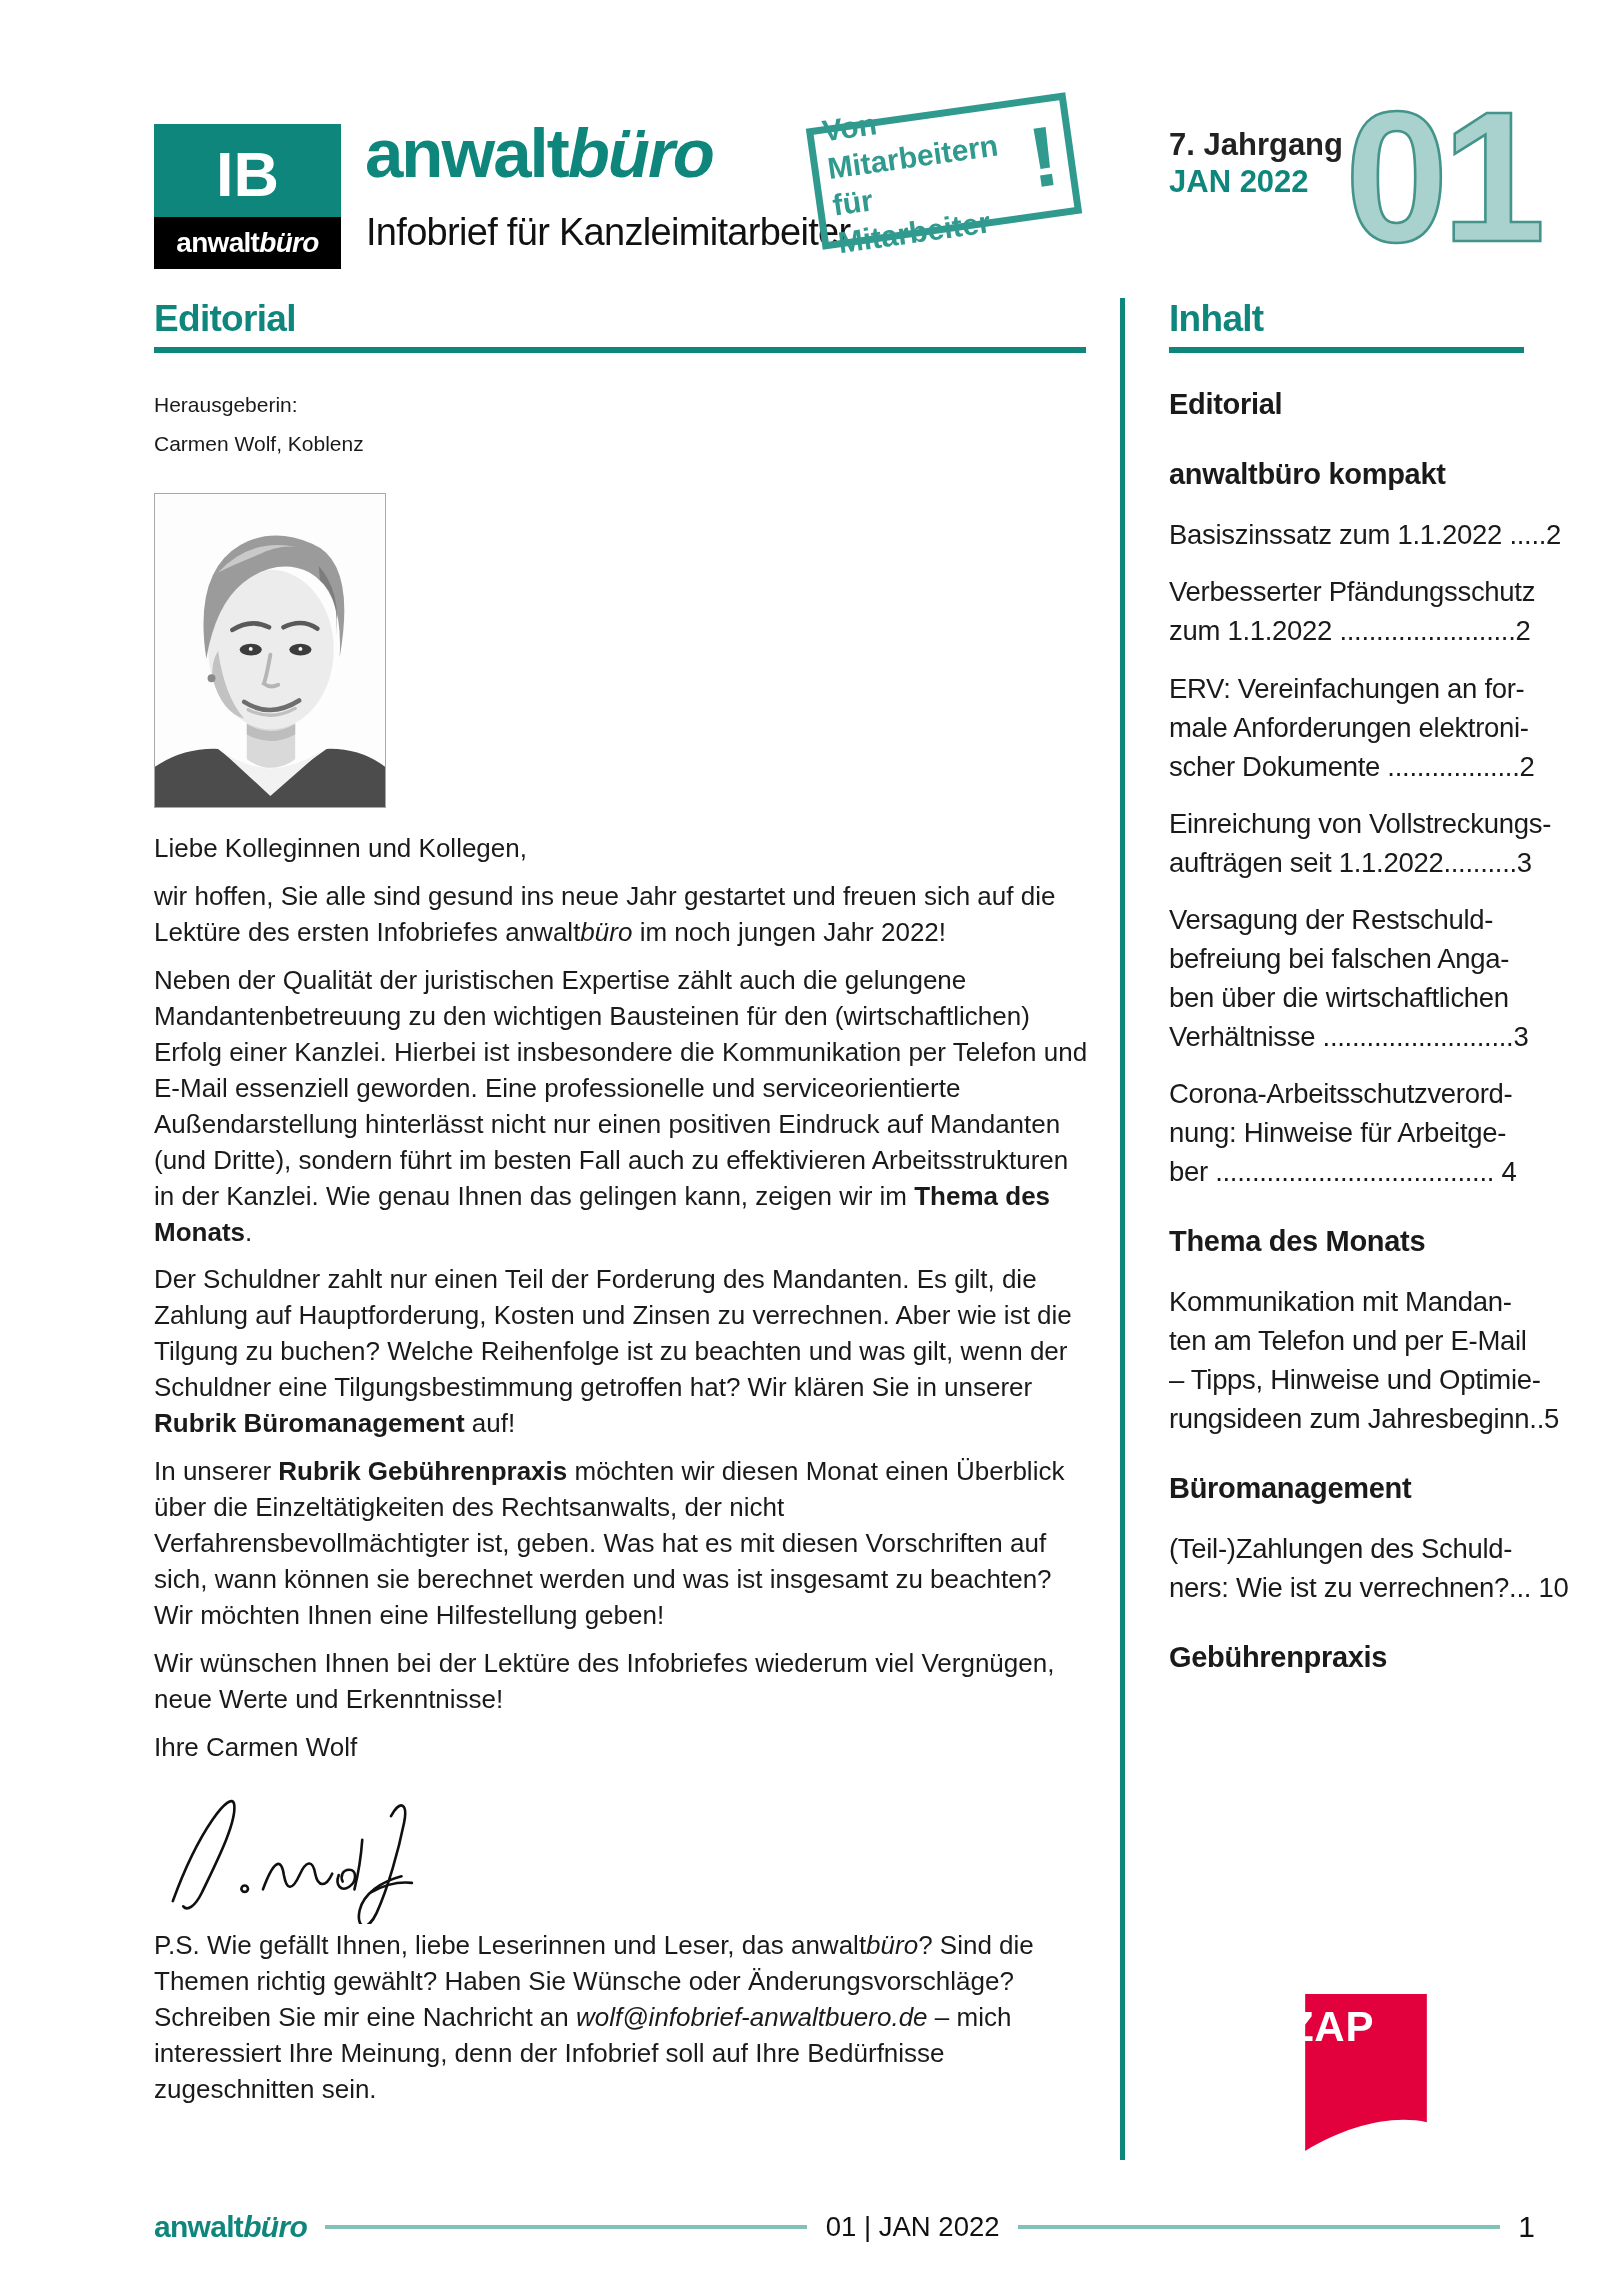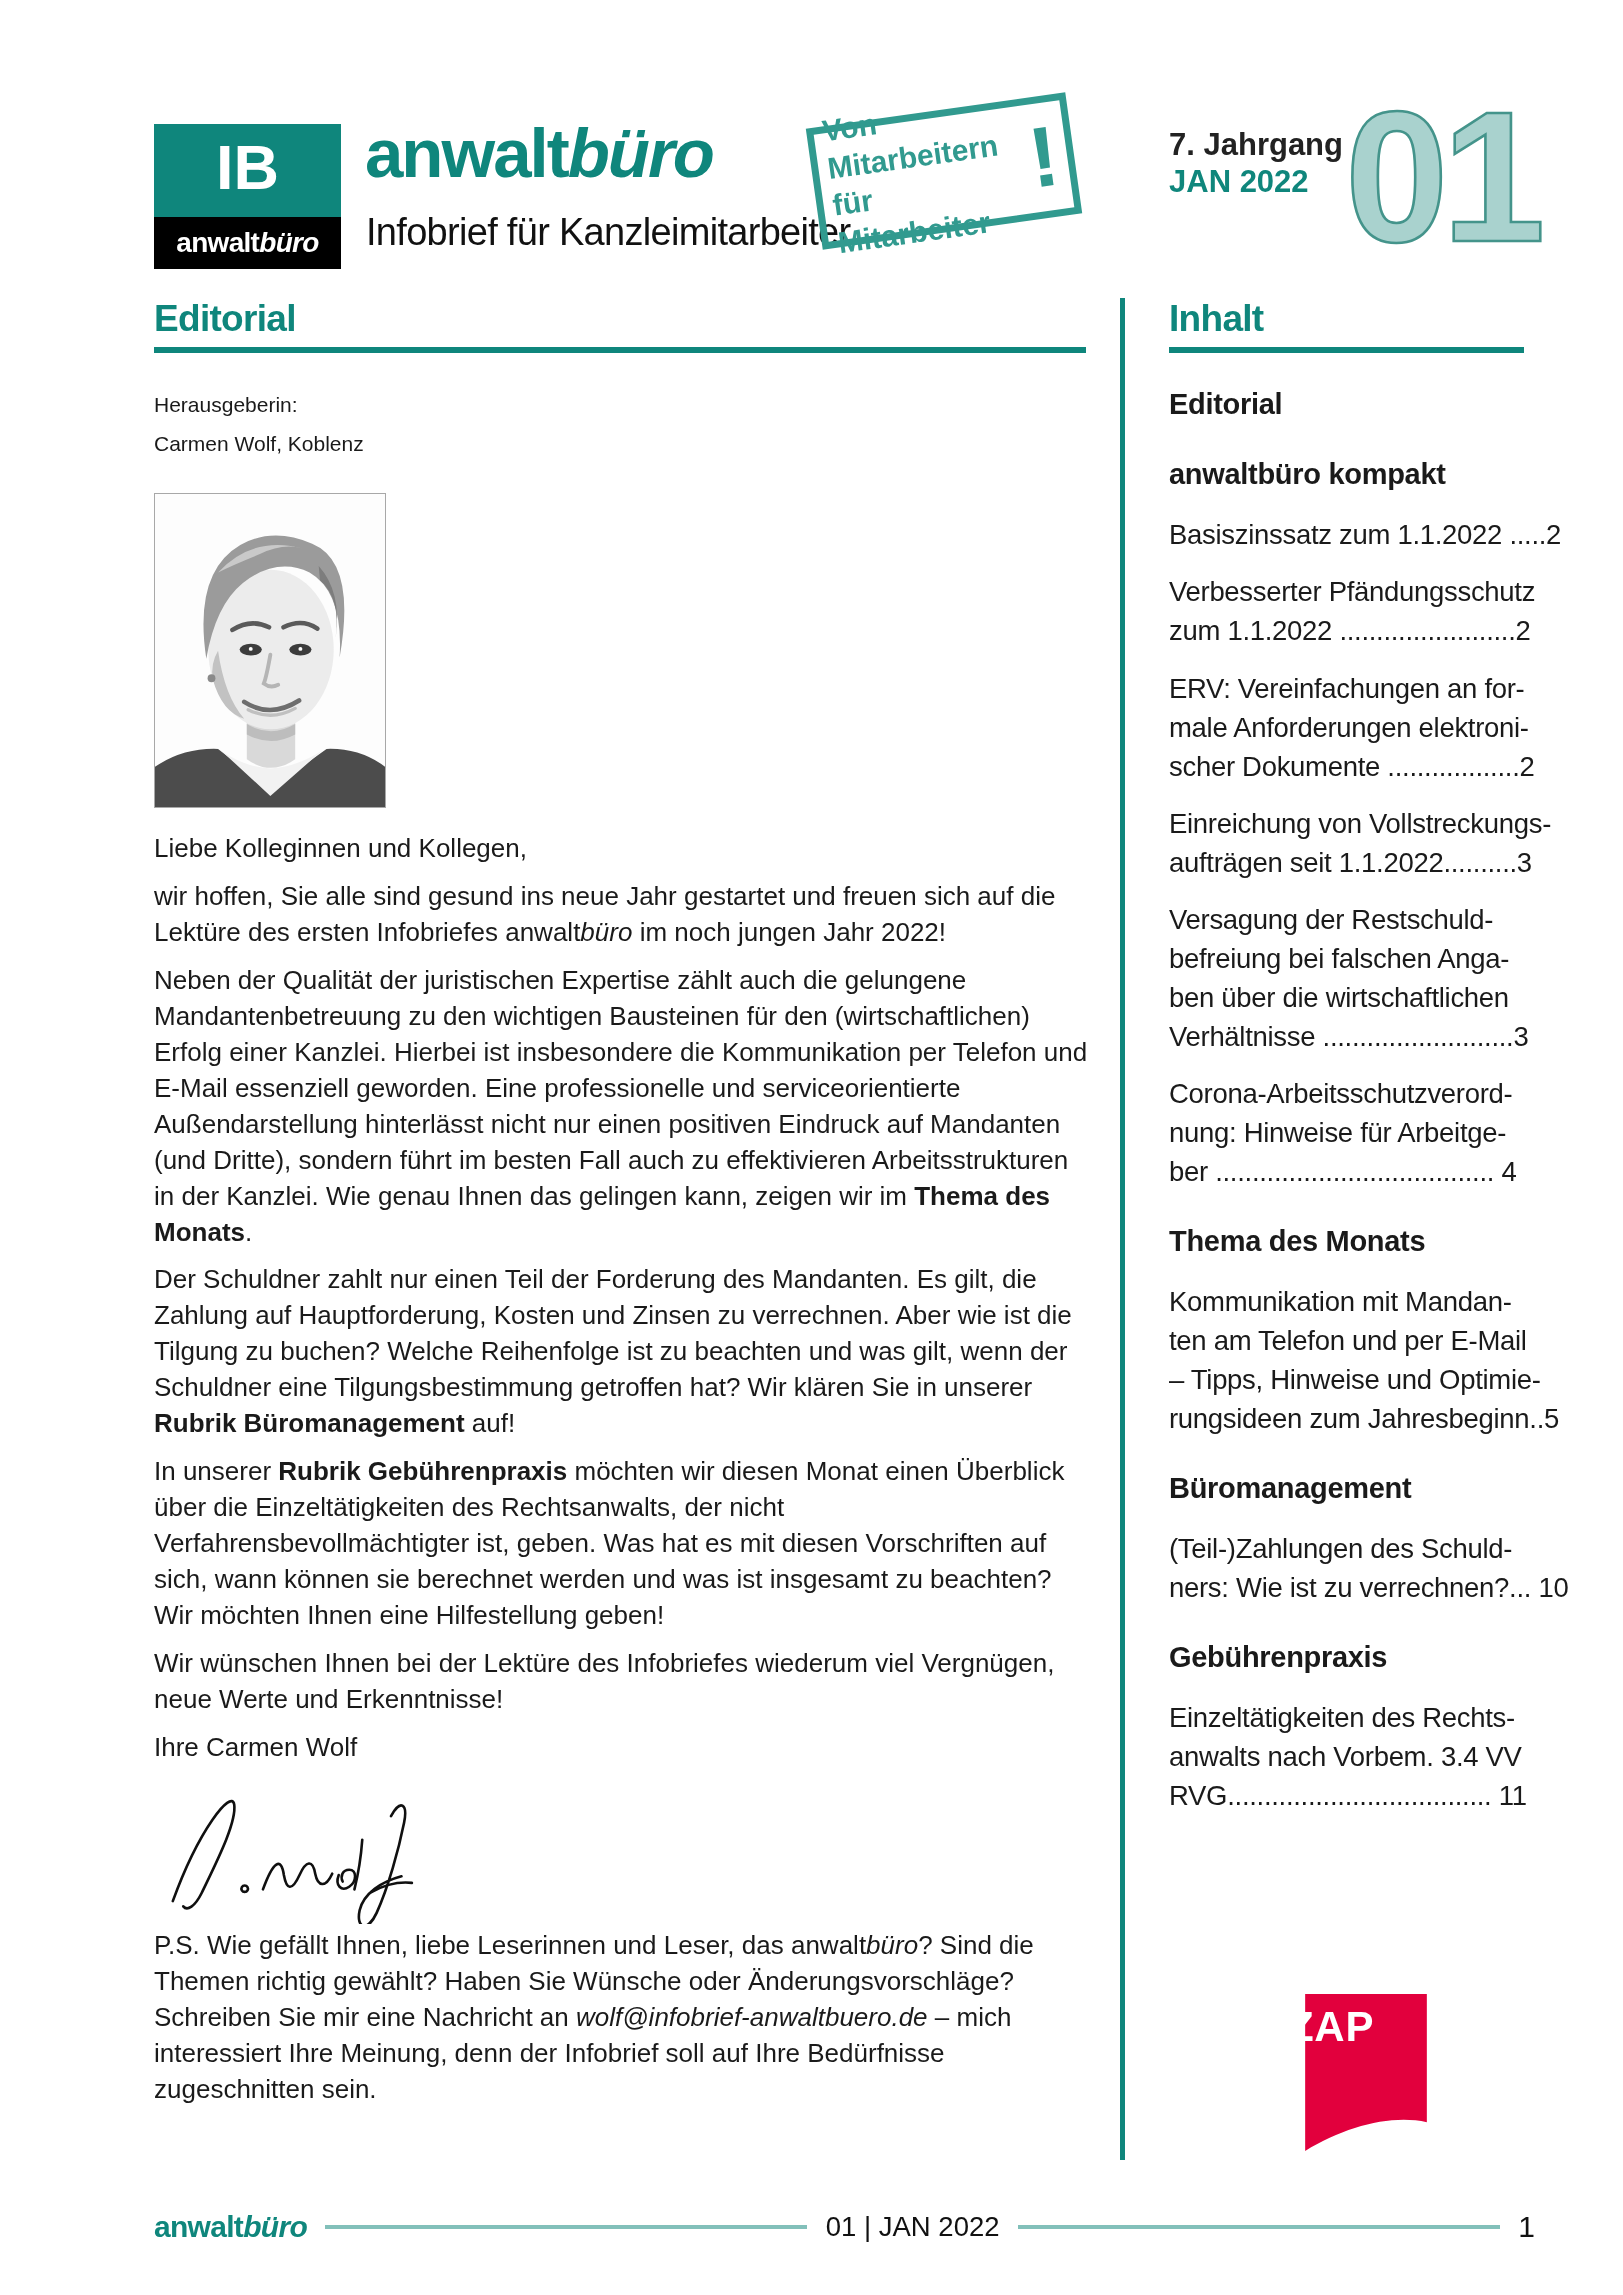--- a/index.html
+++ b/index.html
@@ -23,21 +23,21 @@
   }
   .it{font-style:italic;}
   .seg-b{font-weight:bold;}
   .seg-i{font-style:italic;}
 
   
   .logo{position:absolute;left:154px;top:124px;width:187px;}
   .logo-top{
     height:93px;background:var(--teal);color:#fff;
     display:flex;align-items:flex-end;justify-content:center;
-    font-weight:bold;font-size:63px;line-height:1;padding-bottom:18px;
+    font-weight:bold;font-size:63px;line-height:1;padding-bottom:11px;
   }
   .logo-bottom{
     height:52px;background:#000;color:#fff;
     display:flex;align-items:center;justify-content:center;
     font-weight:bold;font-size:28px;letter-spacing:-0.7px;
   }
   .main-title{
     position:absolute;left:365px;top:119px;
     color:var(--teal);font-weight:bold;font-size:69px;letter-spacing:-2px;line-height:1;
   }
@@ -256,25 +256,20 @@
         <span class="toc-line">ten am Telefon und per E-Mail</span>
         <span class="toc-line">– Tipps, Hinweise und Optimie-</span>
         <span class="toc-line">rungsideen zum Jahresbeginn..5</span>
       </p>
       <div class="toc-section-title">Büromanagement</div>
       <p class="toc-item">
         <span class="toc-line">(Teil-)Zahlungen des Schuld-</span>
         <span class="toc-line">ners: Wie ist zu verrechnen?... 10</span>
       </p>
       <div class="toc-section-title">Gebührenpraxis</div>
-      <p class="toc-item">
-        <span class="toc-line">Einzeltätigkeiten des Rechts-</span>
-        <span class="toc-line">anwalts nach Vorbem. 3.4 VV</span>
-        <span class="toc-line">RVG.................................... 11</span>
-      </p>
     </div>
 
   <div class="zap-logo">
     <svg viewBox="0 0 186 240" width="122" height="157">
       <path d="M0,0 H186 V196 C132,184 62,202 0,240 Z" fill="#e2003d"></path>
     </svg>
     <div class="zap-label">ZAP</div>
   </div>
 
   <div class="footer">

